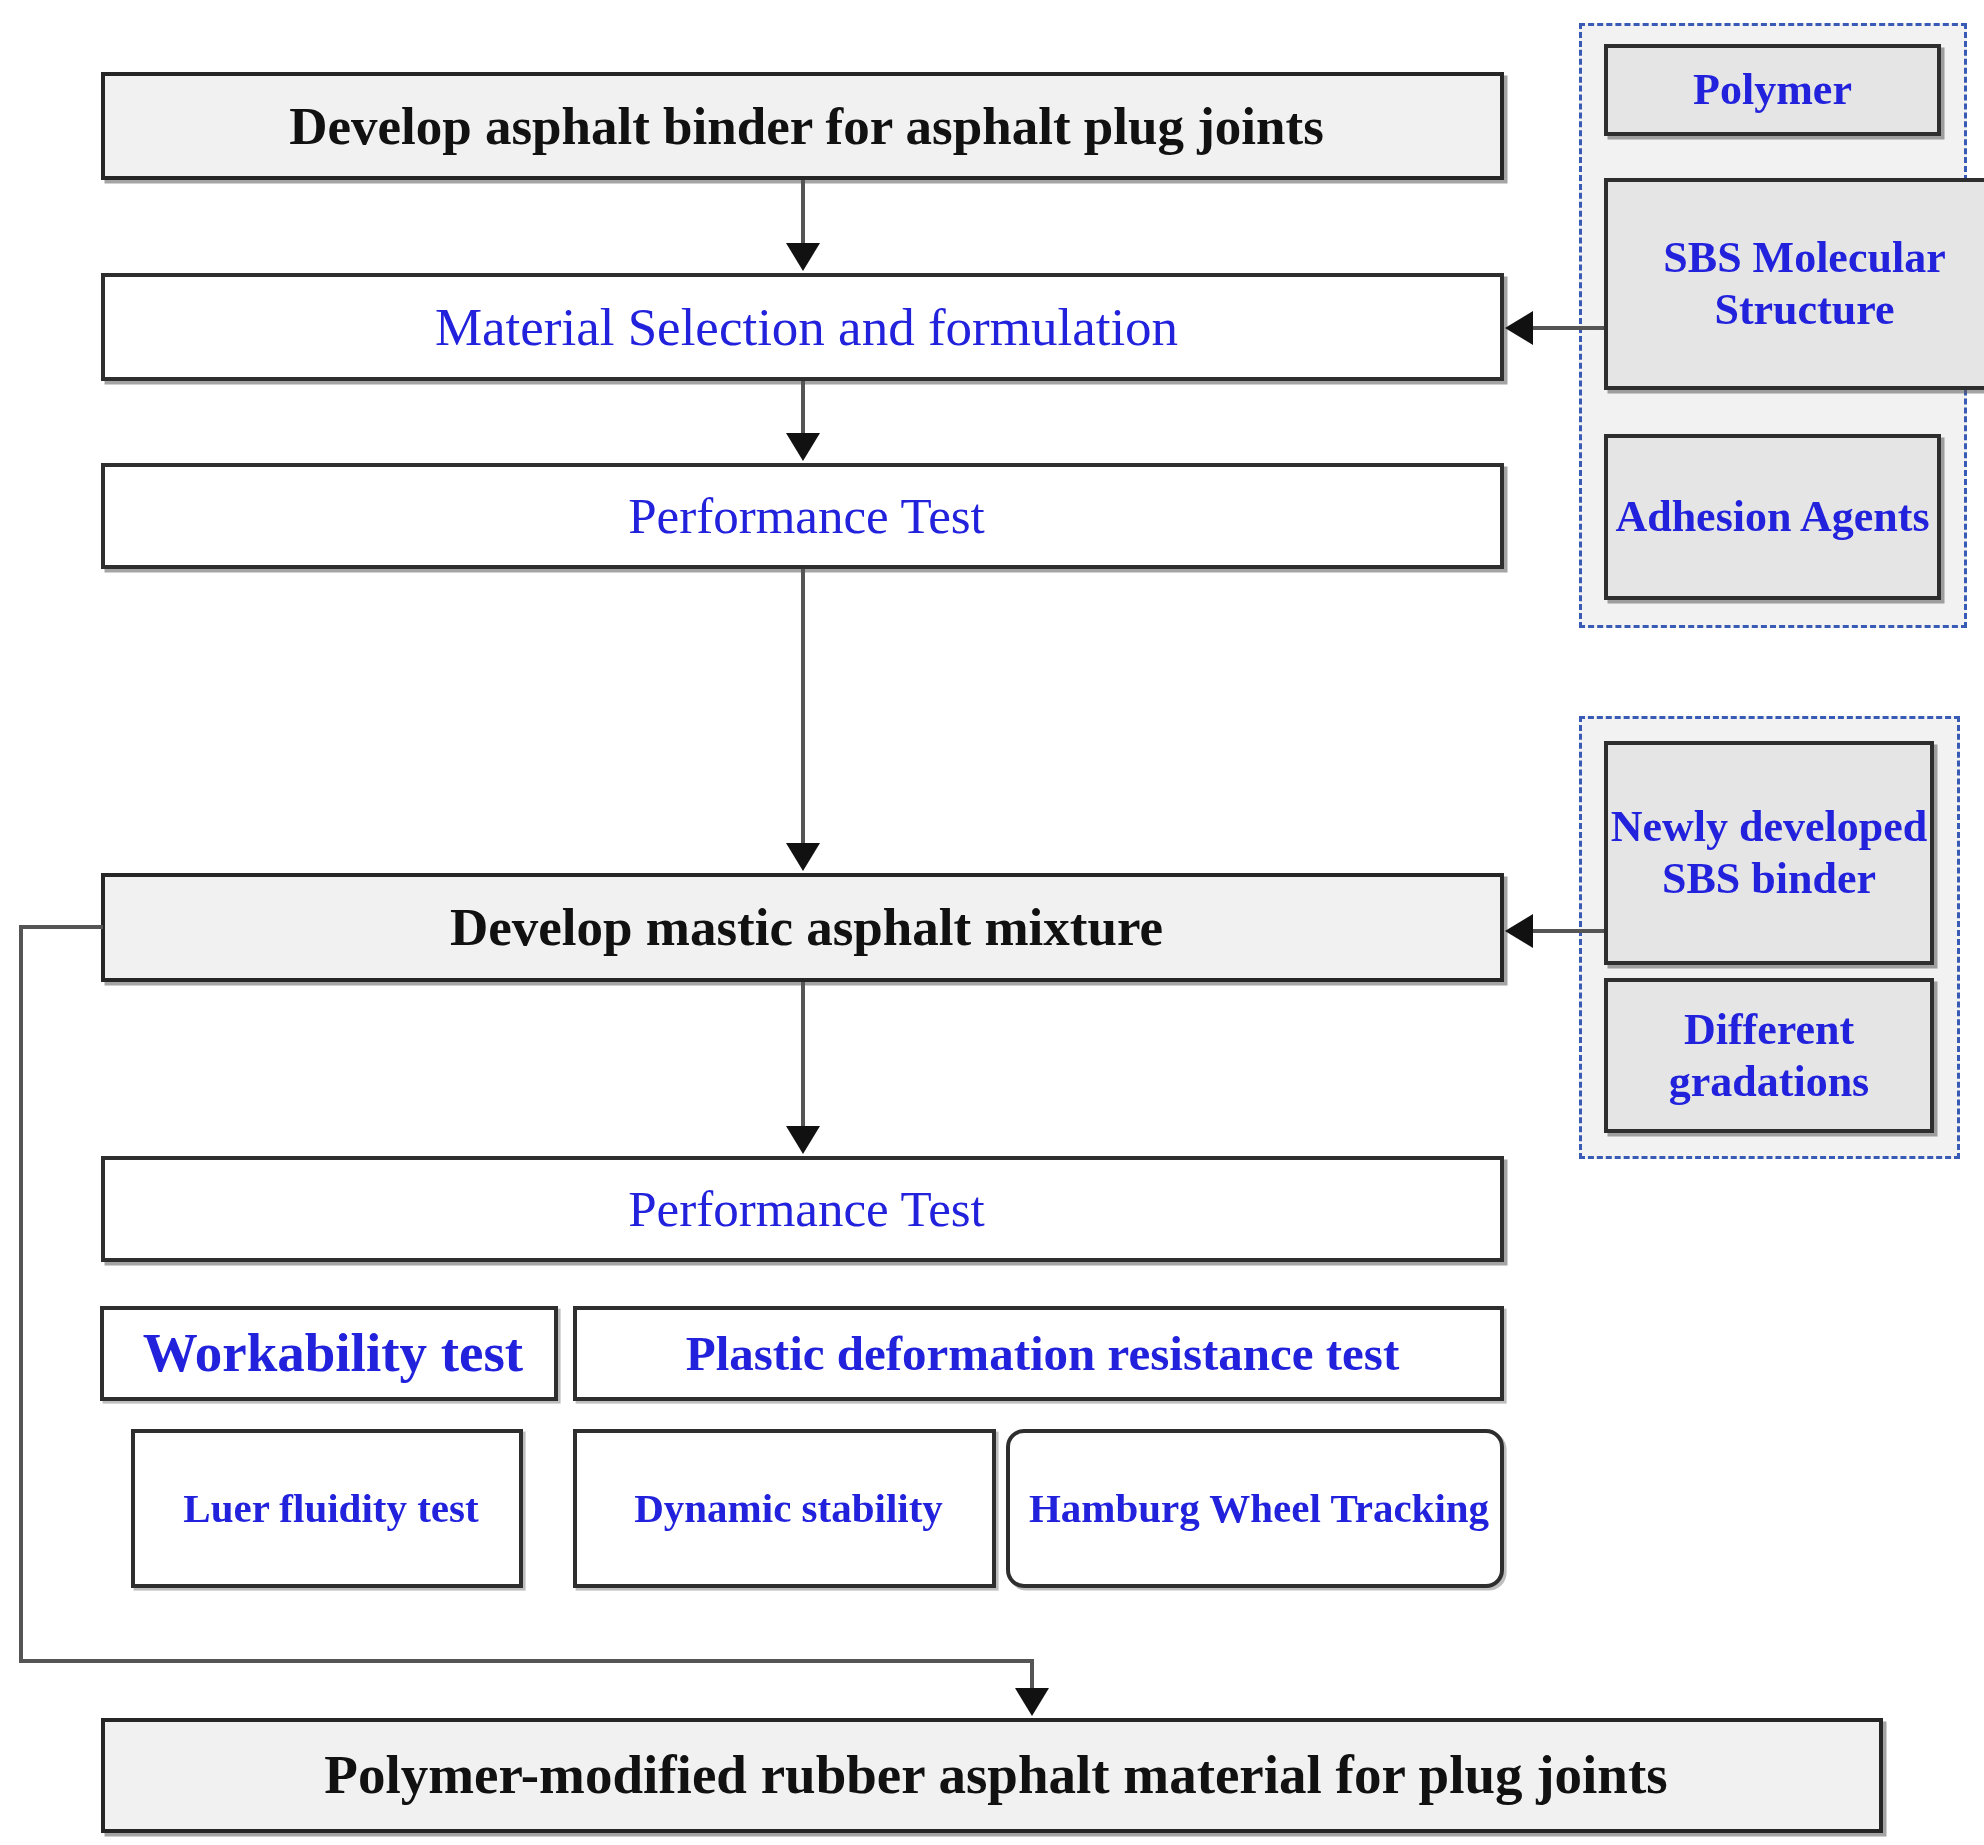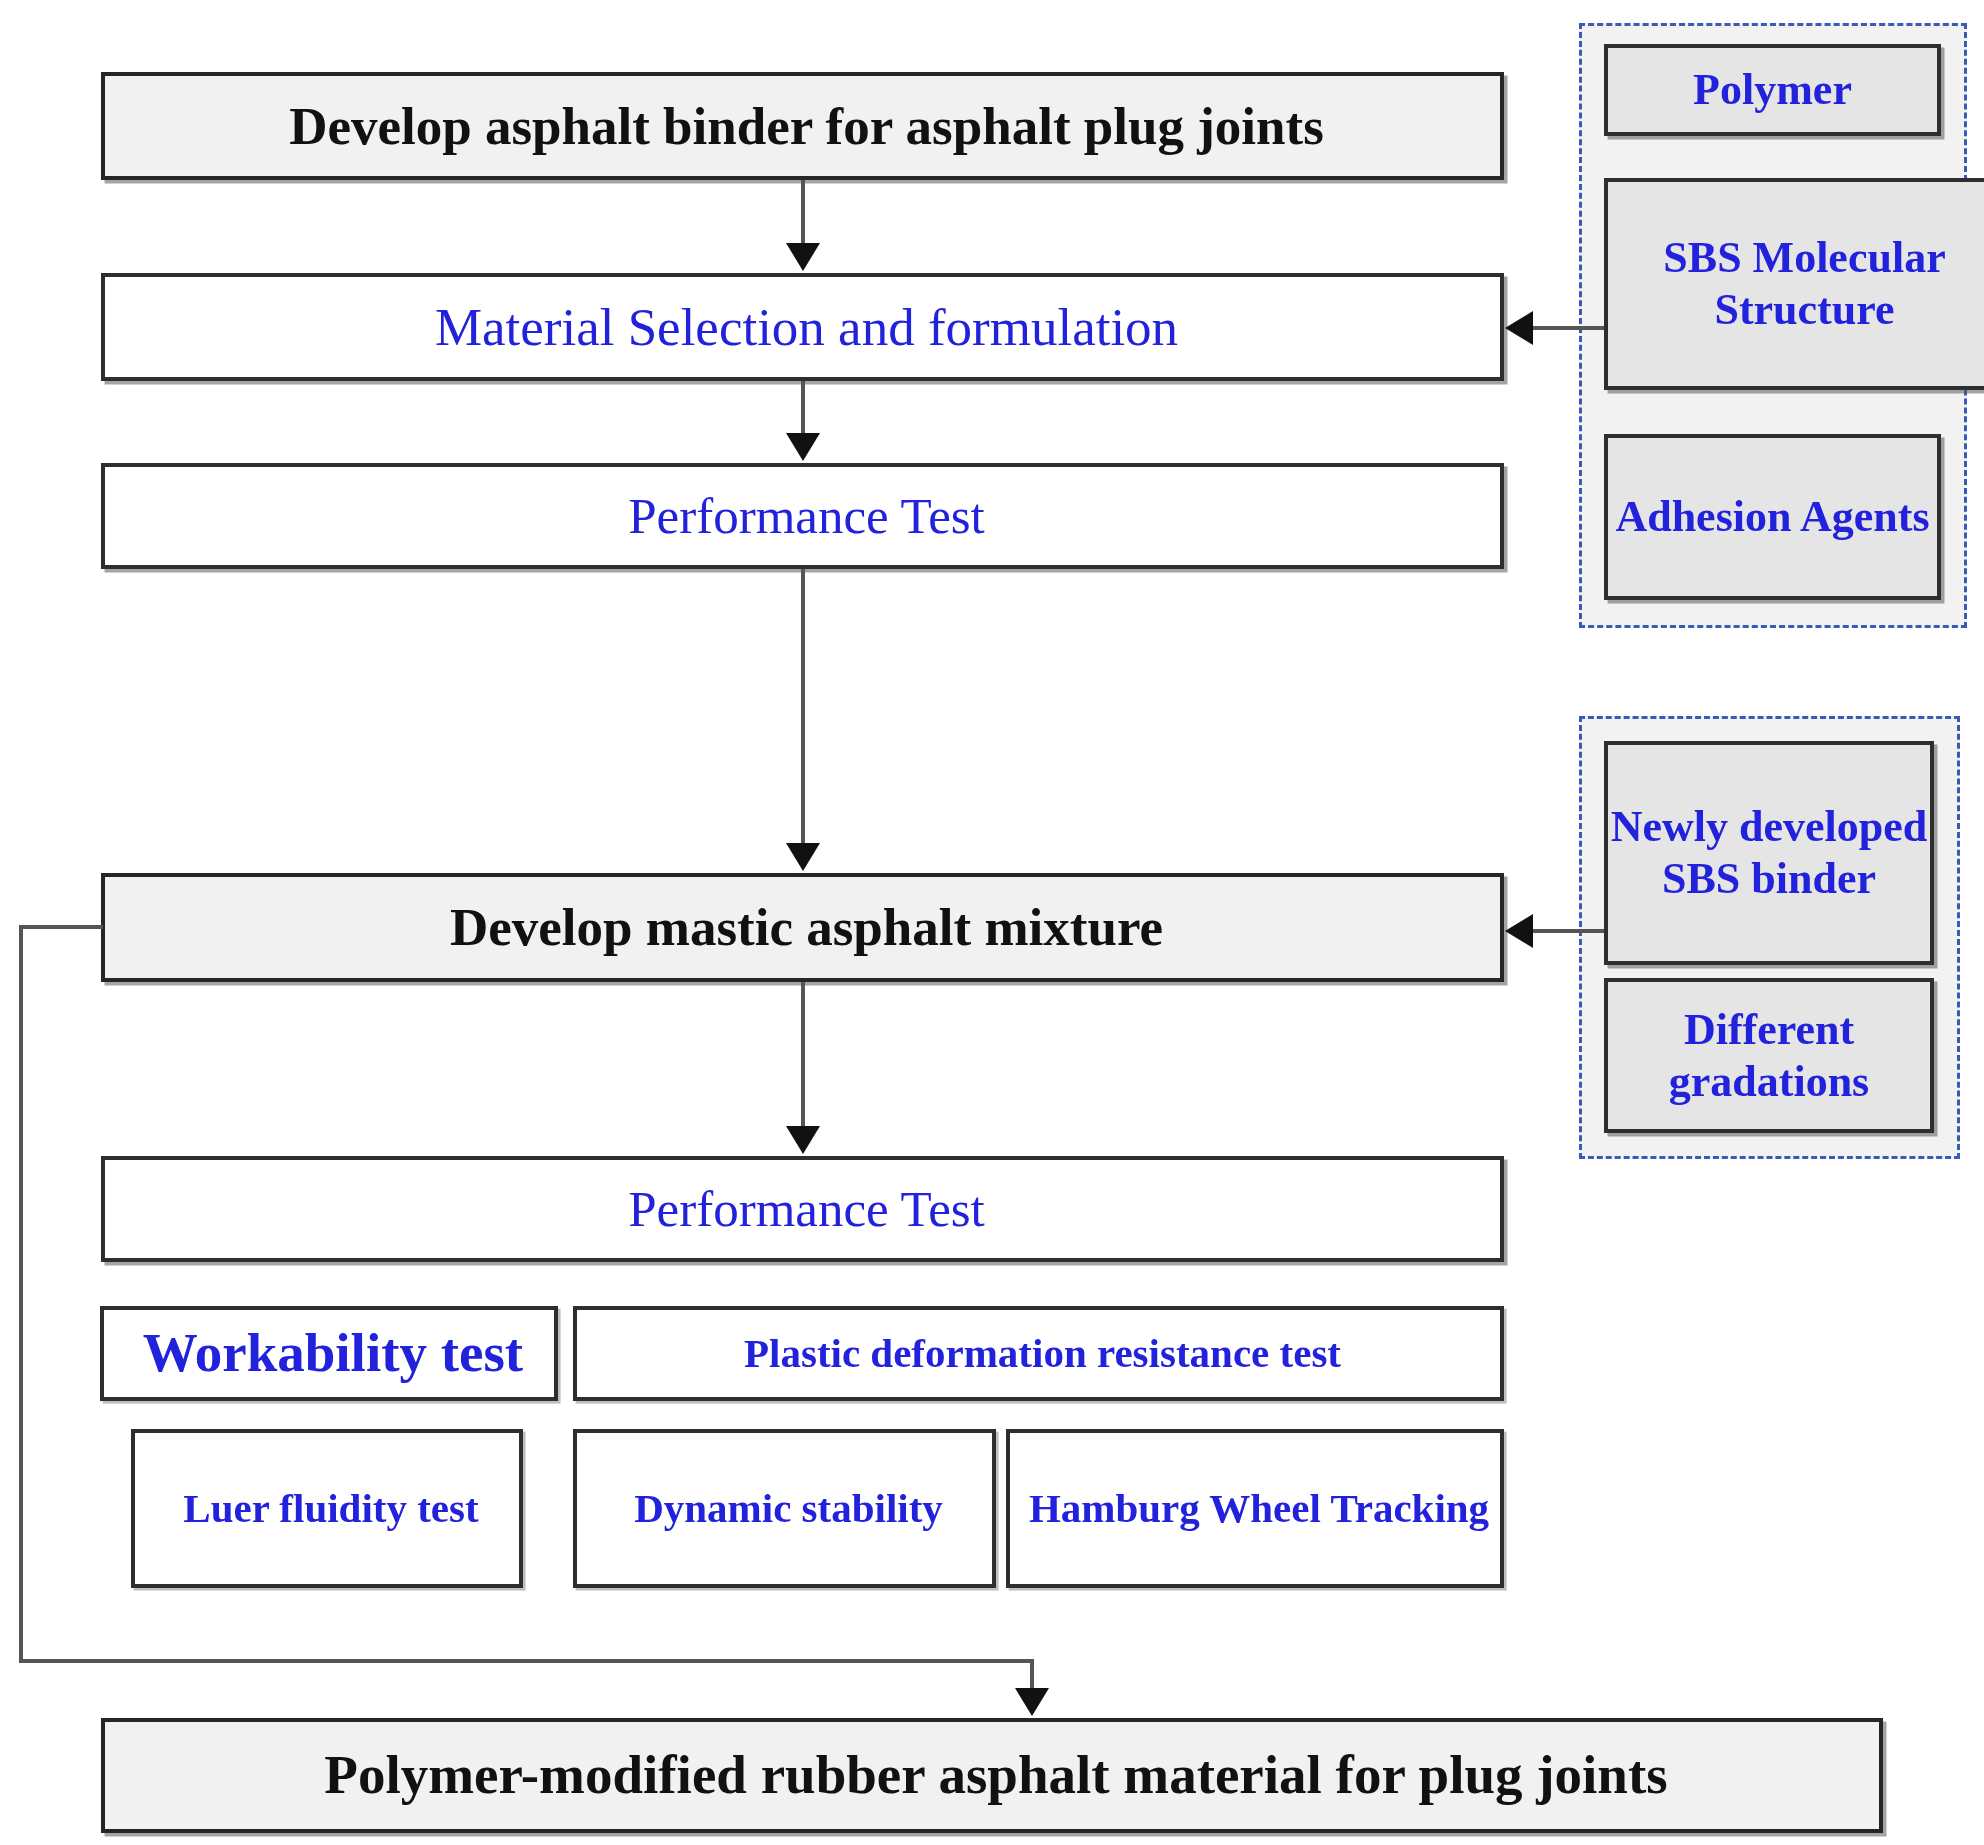--- a/index.html
+++ b/index.html
@@ -46,24 +46,24 @@
   
   .main-title  { left:101px;  top:72px;   width:1403px; height:108px; font-size:53px; }
   .main-matsel { left:101px;  top:273px;  width:1403px; height:108px; font-size:53px; font-weight:normal;}
   .main-perf1  { left:101px;  top:463px;  width:1403px; height:106px; font-size:51px; font-weight:normal;}
   .main-mastic { left:101px;  top:873px;  width:1403px; height:109px; font-size:53px; }
   .main-perf2  { left:101px;  top:1156px; width:1403px; height:106px; font-size:51px; font-weight:normal;}
   .main-final  { left:101px;  top:1718px; width:1782px; height:115px; font-size:55px; }
 
   
   .t-work   { left:100px;  top:1306px; width:458px;  height:95px; font-size:55px; }
-  .t-plast  { left:573px;  top:1306px; width:931px; height:95px; font-size:41px; }
+  .t-plast  { left:573px;  top:1306px; width:931px; height:95px; font-size:49px; }
   .t-luer   { left:131px;  top:1429px; width:392px;  height:159px; font-size:41px; }
   .t-dyn    { left:573px;  top:1429px; width:423px;  height:159px; font-size:41px; }
-  .t-ham    { left:1006px; top:1429px; width:498px;  height:159px; font-size:41px; }
+  .t-ham    { left:1006px; top:1429px; width:498px;  height:159px; font-size:41px;border-radius:18px; }
 
   
   .dashed-panel {
     position: absolute;
     box-sizing: border-box;
     border: 3.5px dashed #3a5bb5;
     background: #f2f2f2;
     padding: 8.8px 10.6px;
   }
   .panel-a { left:1579px; top:23px;  width:388px; height:605px; }

